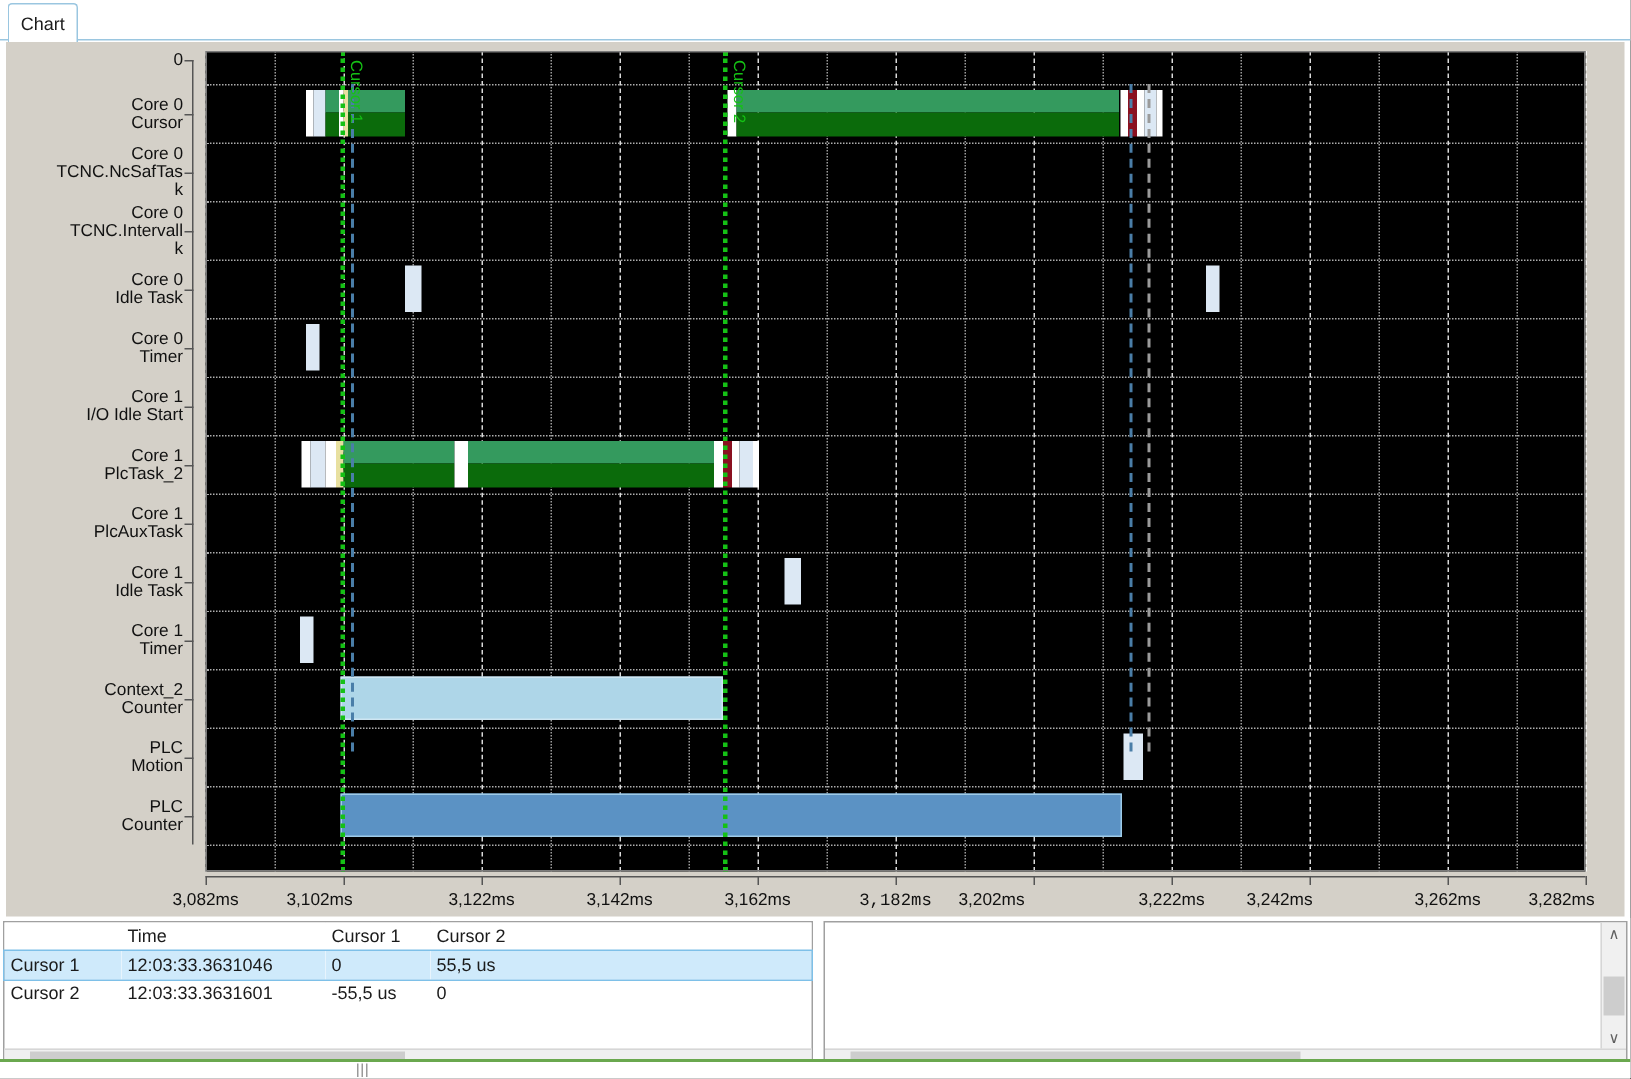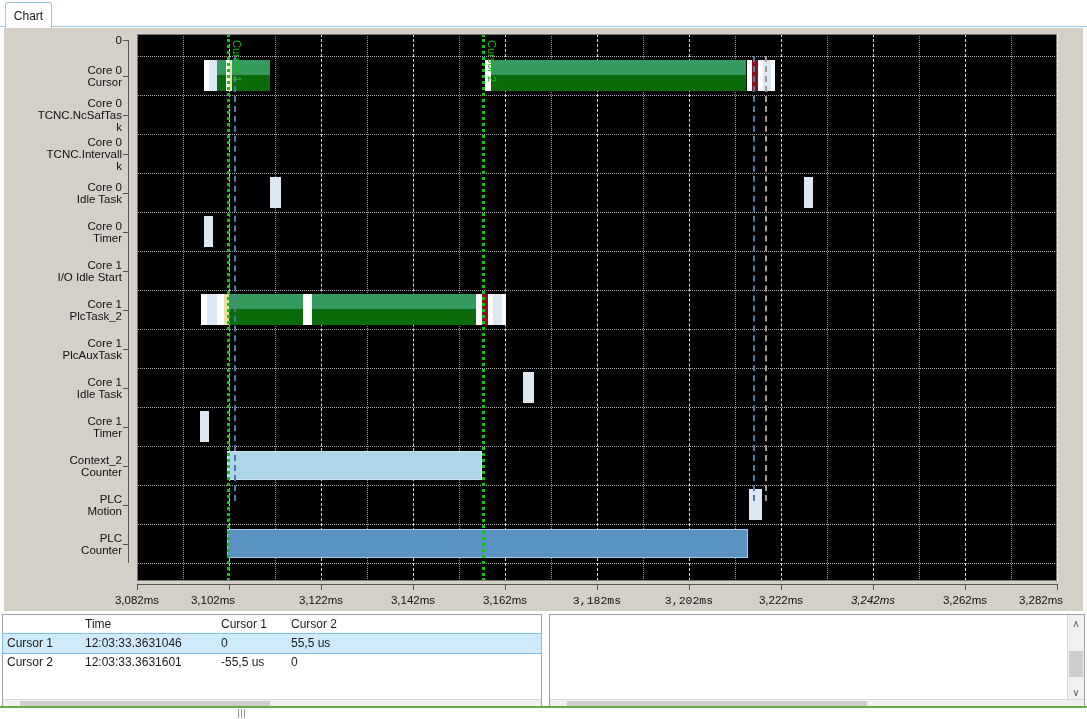--- a/index.html
+++ b/index.html
@@ -229,25 +229,25 @@
         <div class="xlab" style="left: 76px;">3,102ms</div>
         <div class="xtick" style="left: 184px;"></div>
         <div class="xlab" style="left: 184px;">3,122ms</div>
         <div class="xtick" style="left: 276px;"></div>
         <div class="xlab" style="left: 276px;">3,142ms</div>
         <div class="xtick" style="left: 368px;"></div>
         <div class="xlab" style="left: 368px;">3,162ms</div>
         <div class="xtick" style="left: 460px;"></div>
         <div class="xlab" style="left: 460px; font-family: Liberation Mono, monospace;">3,182ms</div>
         <div class="xtick" style="left: 552px;"></div>
-        <div class="xlab" style="left: 552px; font-family: Liberation Mono, monospace;">3,202ms</div>
+        <div class="xlab" style="left: 524px;">3,202ms</div>
         <div class="xtick" style="left: 644px;"></div>
         <div class="xlab" style="left: 644px;">3,222ms</div>
         <div class="xtick" style="left: 736px;"></div>
-        <div class="xlab" style="left: 736px; font-style: italic;">3,242ms</div>
+        <div class="xlab" style="left: 716px;">3,242ms</div>
         <div class="xtick" style="left: 828px;"></div>
         <div class="xlab" style="left: 828px;">3,262ms</div>
         <div class="xtick" style="left: 920px;"></div>
         <div class="xlab" style="left: 904px;">3,282ms</div>
       </div>
   </div>
 
   <div class="bottom">
 
     <div class="grid-pane">

